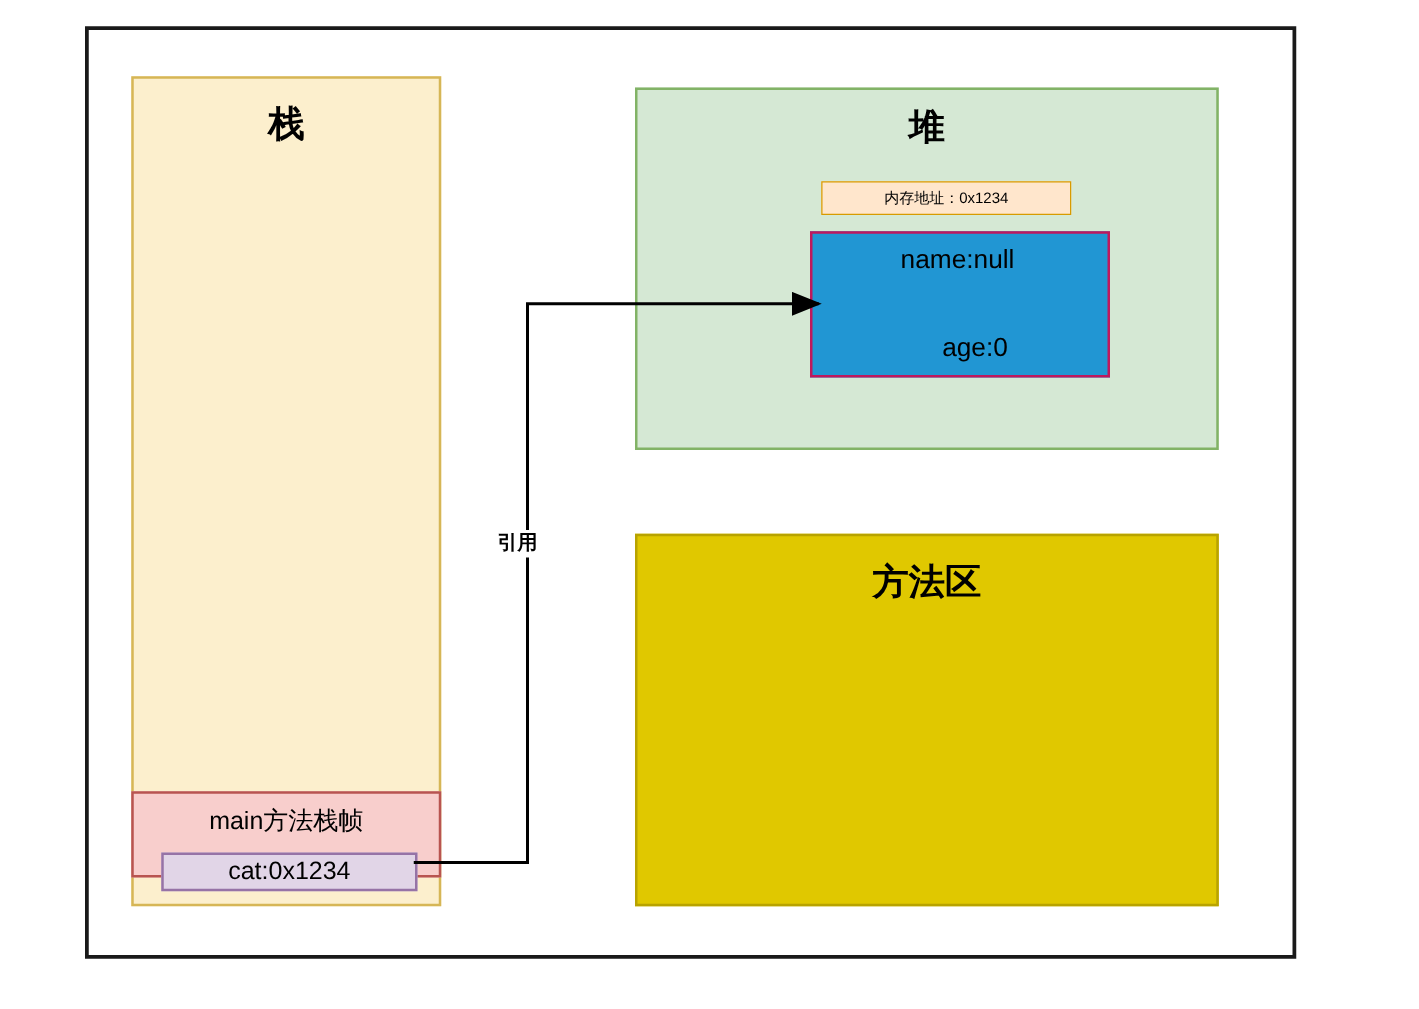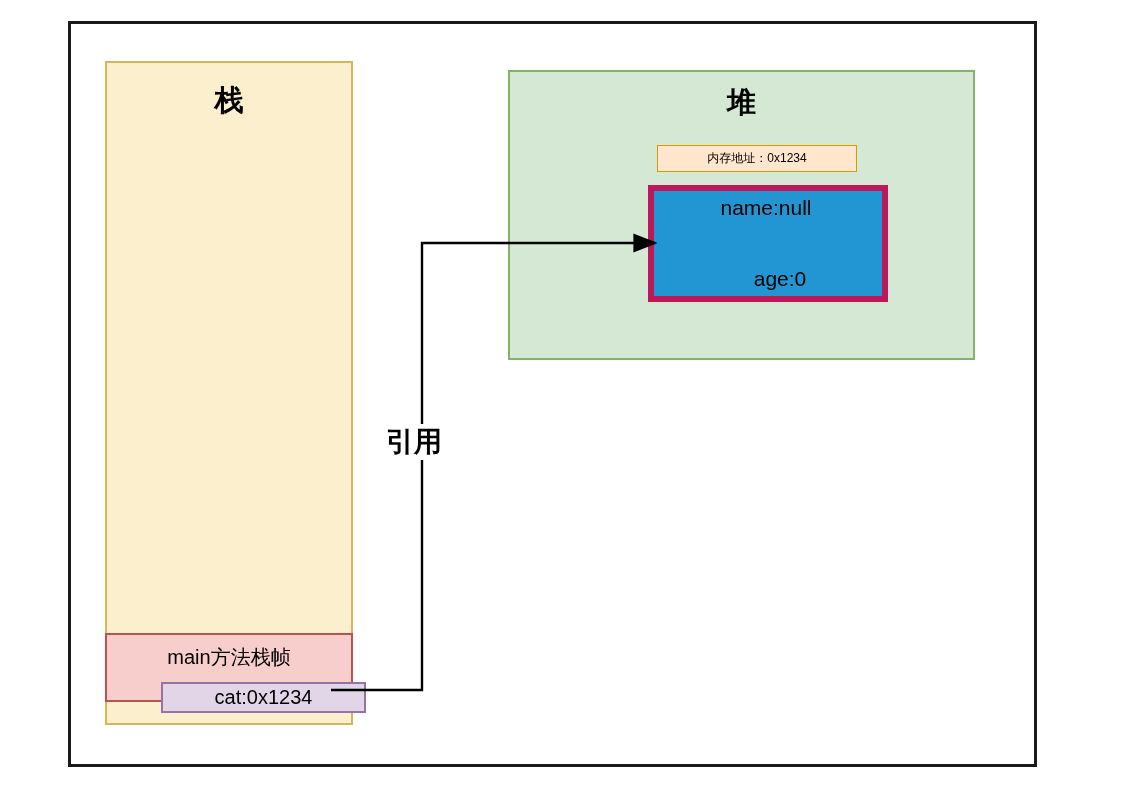--- a/index.html
+++ b/index.html
@@ -78,21 +78,21 @@
   #memory-address-label {
     font-size: 12px;
     color: #000000;
     white-space: nowrap;
   }
   
   #heap-object-box {
     left: 643px; top: 180px;
     width: 240px; height: 117px;
     background: #2196d3;
-    border: 6px solid #be185d;
+    border: 2px solid #be185d;
     display: flex;
     flex-direction: column;
     align-items: center;
     justify-content: center;
     gap: 10px;
   }
   #heap-object-box .field {
     font-size: 21px;
     color: #000000;
     line-height: 1.15;
@@ -134,40 +134,39 @@
   }
   
   #cat-variable-box {
     left: 126px; top: 675px;
     width: 205px; height: 31px;
     background: #e1d5e7;
     border: 2px solid #9673a6;
     display: flex;
     align-items: center;
     justify-content: center;
-    margin-left: 32px;
   }
   #cat-variable-label {
     font-size: 20px;
     color: #000000;
     white-space: nowrap;
   }
   
   #reference-arrow {
     position: absolute;
     left: 0; top: 0;
     width: 1135px; height: 807px;
     pointer-events: none;
   }
   #reference-arrow-label {
     position: absolute;
     left: 380px; top: 424px;
     width: 60px;
     text-align: center;
-    font-size: 28px;
+    font-size: 16px;
     font-weight: bold;
     color: #000000;
     background: #ffffff;
     padding: 2px 4px;
     line-height: 1.15;
   }
 </style>
 </head>
 <body>
 
@@ -192,20 +191,23 @@
       <div class="box" id="memory-address-box" style="left:147px; top:73px;">
         <span id="memory-address-label">内存地址：0x1234</span>
       </div>
 
       <div class="box" id="heap-object-box" style="left:138px; top:113px;">
         <span class="field" id="object-field-name">name:null</span>
         <span class="field" id="object-field-age">age:0</span>
       </div>
     </div>
 
+    <div class="box" id="method-area-region" style="left:437px; top:403px;">
+      <div id="method-area-title">方法区</div>
+    </div>
 
   </div>
 
   <svg id="reference-arrow" viewBox="0 0 1135 807" width="1135" height="807">
     <defs>
       <marker id="arrowhead" markerWidth="10" markerHeight="8" refX="9" refY="4" orient="auto" markerUnits="strokeWidth">
         <path d="M0,0 L10,4 L0,8 z" fill="#000000"></path>
       </marker>
     </defs>
     <polyline points="331,690 422,690 422,243 655,243" fill="none" stroke="#000000" stroke-width="2.4" marker-end="url(#arrowhead)"></polyline>

